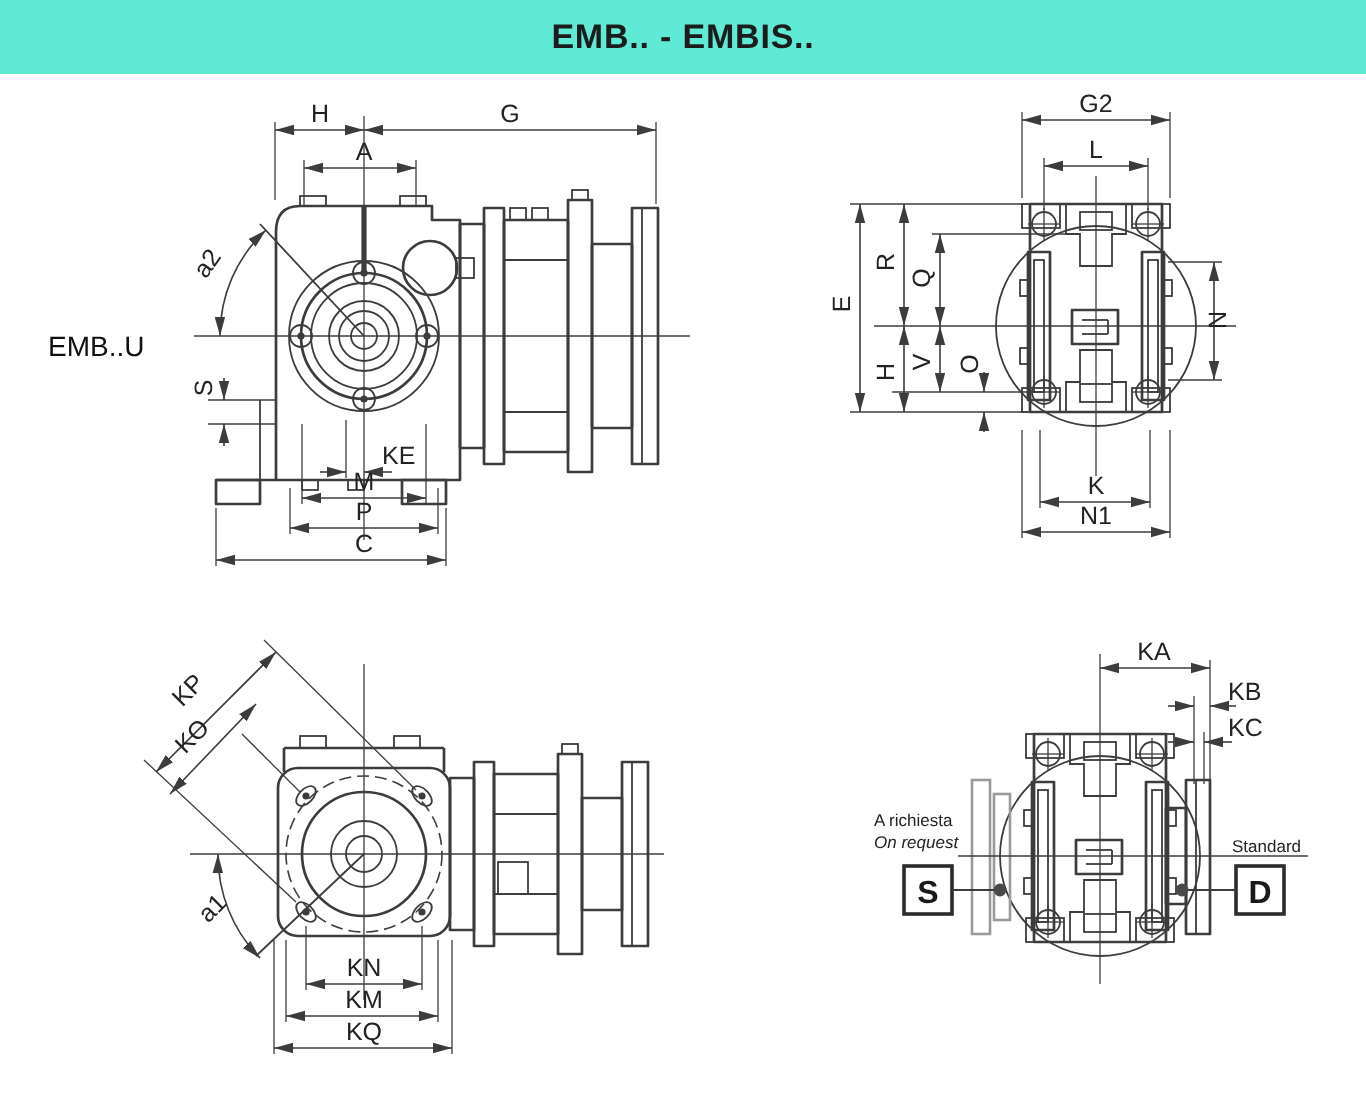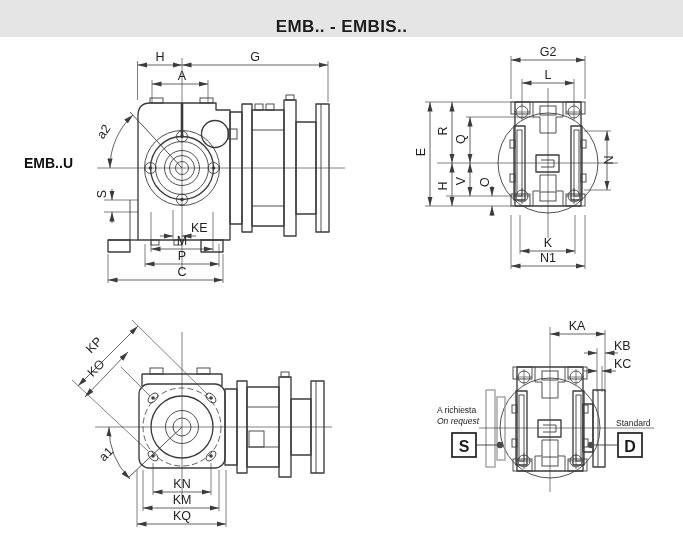--- a/index.html
+++ b/index.html
@@ -1,21 +1,21 @@
 <!DOCTYPE html>
 <html><head>
 <meta charset="utf-8">
 <style>
   html,body{margin:0;padding:0;background:#fff;}
   .page{position:relative;width:683px;height:549px;background:#ffffff;
         font-family:"Liberation Sans",sans-serif;overflow:hidden;}
-  .header{position:absolute;left:0;top:0;width:683px;height:37px;background:#e5e5e5;
-          display:flex;align-items:flex-end;justify-content:center;}
+  .header{position:absolute;left:0;top:0;width:683px;height:37px;background:#5eead4;
+          display:flex;align-items:center;justify-content:center;}
   .header .title{font-size:17px;font-weight:bold;color:#1c1c1c;letter-spacing:.4px;}
-  .model-u{position:absolute;left:8px;top:155px;font-size:14px;font-weight:bold;color:#101010;padding-left:16px;}
+  .model-u{position:absolute;left:8px;top:165px;font-size:14px;font-weight:normal;color:#101010;padding-left:16px;}
   .model-f{position:absolute;left:8px;top:414px;font-size:13.5px;font-weight:bold;color:#101010;line-height:15px;}
   svg.drawing{position:absolute;left:0;top:0;}
   .out{fill:none;stroke:#3c3c3c;stroke-width:1.35;stroke-linejoin:round;}
   .thin{fill:none;stroke:#3c3c3c;stroke-width:0.9;}
   .slot{stroke:#3c3c3c;stroke-width:2.6;}
   .ext{stroke:#3c3c3c;stroke-width:0.65;}
   .dim{stroke:#3c3c3c;stroke-width:0.8;fill:none;}
   .cl{stroke:#3c3c3c;stroke-width:0.65;fill:none;}
   .dash{fill:none;stroke:#3c3c3c;stroke-width:0.8;stroke-dasharray:6 3;}
   .gray{fill:none;stroke:#9a9a9a;stroke-width:1.3;}

